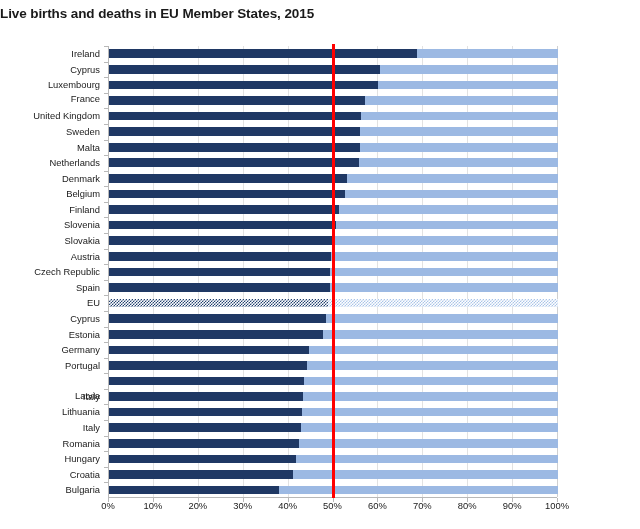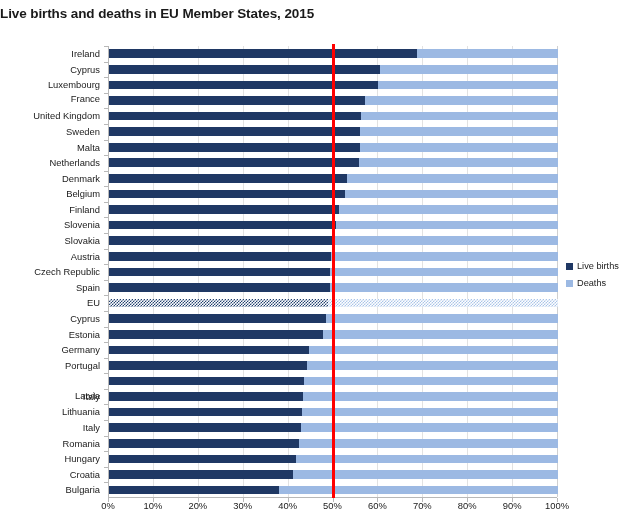--- a/index.html
+++ b/index.html
@@ -315,30 +315,20 @@
       <div class="xlabel" style="left: 242.7px;">30%</div>
       <div class="xlabel" style="left: 287.6px;">40%</div>
       <div class="xlabel" style="left: 332.5px;">50%</div>
       <div class="xlabel" style="left: 377.4px;">60%</div>
       <div class="xlabel" style="left: 422.3px;">70%</div>
       <div class="xlabel" style="left: 467.2px;">80%</div>
       <div class="xlabel" style="left: 512.1px;">90%</div>
       <div class="xlabel" style="left: 557px;">100%</div>
     </div>
 
-  <div class="legend">
-    <div class="legend-item">
-      <span class="swatch births"></span>
-      <span class="legend-label">Live births</span>
-    </div>
-    <div class="legend-item">
-      <span class="swatch deaths"></span>
-      <span class="legend-label">Deaths</span>
-    </div>
-  </div>
 
 <div class="xtick" style="left: 108px;"></div>
     <div class="xtick" style="left: 152.9px;"></div>
     <div class="xtick" style="left: 197.8px;"></div>
     <div class="xtick" style="left: 242.7px;"></div>
     <div class="xtick" style="left: 287.6px;"></div>
     <div class="xtick" style="left: 332.5px;"></div>
     <div class="xtick" style="left: 377.4px;"></div>
     <div class="xtick" style="left: 422.3px;"></div>
     <div class="xtick" style="left: 467.2px;"></div>

